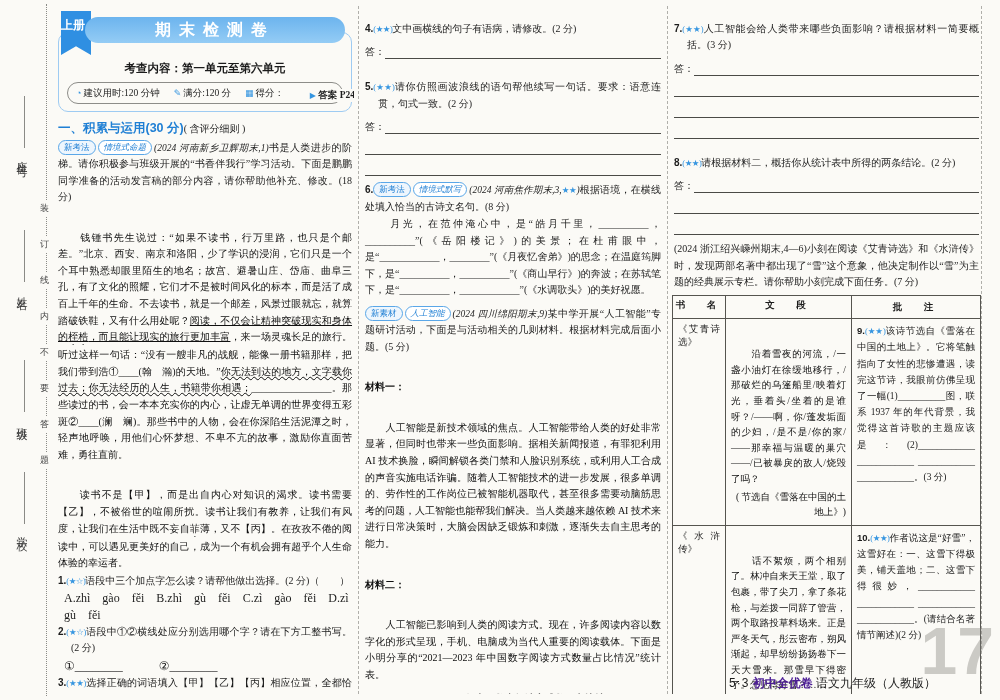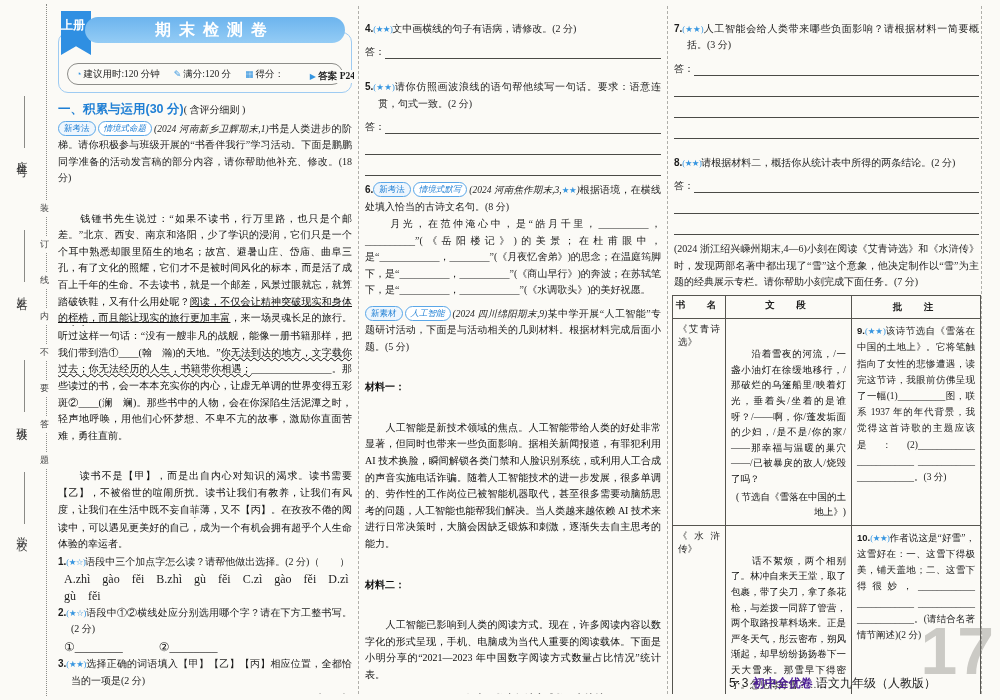--- a/index.html
+++ b/index.html
@@ -110,20 +110,21 @@
       <span class="bchar" style="top: 416px;">答</span>
       <span class="bchar" style="top: 452px;">题</span>
     </div>
 
   <div id="content">
 
     <div class="col" id="col1">
       <div id="header-box">
         <div id="volume-tab">上册</div>
         <div id="title-bar">期末检测卷</div>
+        <div id="scope-line">考查内容：第一单元至第六单元</div>
         <div id="meta-row">
           <span><span class="meta-icon">◔</span><span>建议用时:120 分钟</span></span>
           <span><span class="meta-icon">✎</span><span>满分:120 分</span></span>
           <span><span class="meta-icon">▦</span><span>得分：</span></span>
         </div>
         <div id="answer-ref"><span class="tri">▶</span> <span>答案 P24</span></div>
       </div>
 
       <div class="sec-head">
         <span>一、积累与运用</span><span class="score">(30 分)</span><span class="note">( 含评分细则 )</span>

